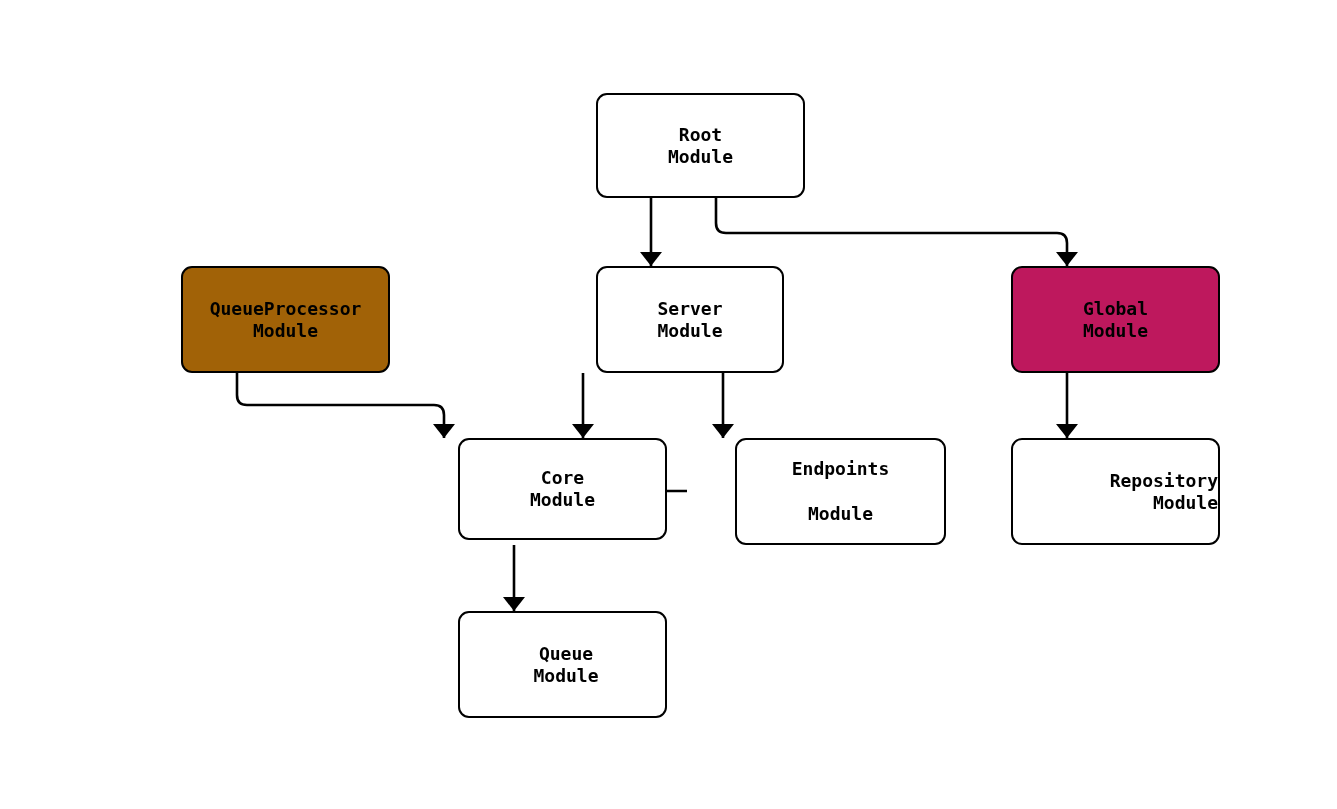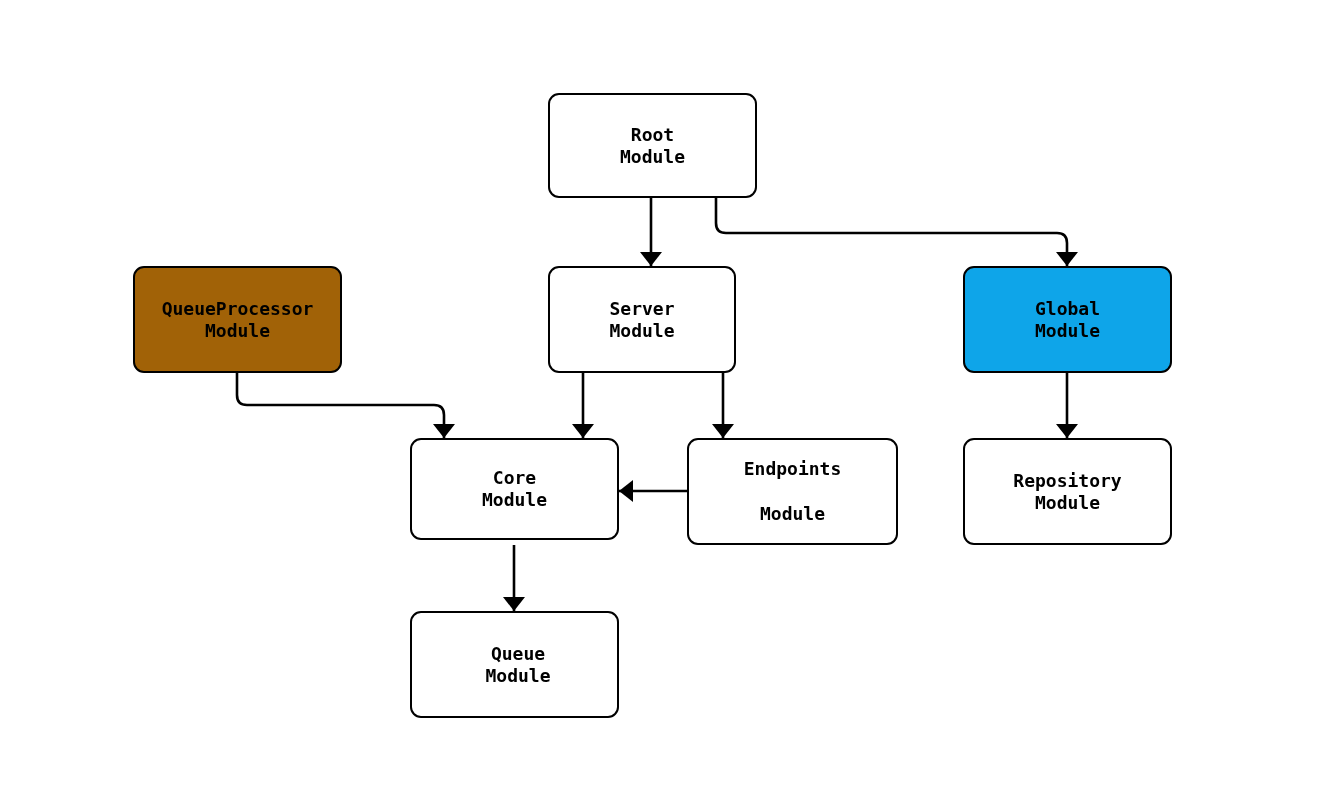--- a/index.html
+++ b/index.html
@@ -32,20 +32,21 @@
     display: flex;
     flex-direction: column;
     align-items: center;
     justify-content: center;
     text-align: center;
     color: #000000;
     font-weight: bold;
     font-size: 18px;
     line-height: 22px;
     white-space: nowrap;
+    margin-left: 48px;
   }
 </style>
 </head>
 <body>
 
 <div class="canvas">
 
   <svg id="edges-svg" class="edges-layer" xmlns="http://www.w3.org/2000/svg" viewBox="0 0 1337 809">
     <defs>
       <marker id="arrowhead" markerUnits="userSpaceOnUse" markerWidth="16" markerHeight="24" refX="14" refY="11" orient="auto">
@@ -70,36 +71,36 @@
   <div class="node" style="left: 133px; top: 266px; width: 209px; height: 107px; background: #a16207; border-color: rgb(0, 0, 0); color: rgb(0, 0, 0);">
     <span>QueueProcessor</span>
     <span>Module</span>
   </div>
 
   <div class="node" style="left: 548px; top: 266px; width: 188px; height: 107px; background: rgb(255, 255, 255); border-color: rgb(0, 0, 0); color: rgb(0, 0, 0);">
     <span>Server</span>
     <span>Module</span>
   </div>
 
-  <div class="node" style="left: 963px; top: 266px; width: 209px; height: 107px; background: #0ea5e9; border-color: rgb(0, 0, 0); color: rgb(0, 0, 0);">
+  <div class="node" style="left: 963px; top: 266px; width: 209px; height: 107px; background: #be185d; border-color: rgb(0, 0, 0); color: rgb(0, 0, 0);">
     <span>Global</span>
     <span>Module</span>
   </div>
 
   <div class="node" style="left: 410px; top: 438px; width: 209px; height: 102px; background: rgb(255, 255, 255); border-color: rgb(0, 0, 0); color: rgb(0, 0, 0);">
     <span>Core</span>
     <span>Module</span>
   </div>
 
   <div class="node" style="left: 687px; top: 438px; width: 211px; height: 107px; background: rgb(255, 255, 255); border-color: rgb(0, 0, 0); color: rgb(0, 0, 0); gap: 23px;">
     <span>Endpoints</span>
     <span>Module</span>
   </div>
 
-  <div class="node" style="left: 963px; top: 438px; width: 209px; height: 107px; background: rgb(255, 255, 255); border-color: rgb(0, 0, 0); color: rgb(0, 0, 0);">
+  <div class="node" style="left: 963px; top: 438px; width: 209px; height: 107px; background: rgb(255, 255, 255); border-color: rgb(0, 0, 0); color: rgb(0, 0, 0); align-items: flex-end;">
     <span>Repository</span>
     <span>Module</span>
   </div>
 
   <div class="node" style="left: 410px; top: 611px; width: 209px; height: 107px; background: rgb(255, 255, 255); border-color: rgb(0, 0, 0); color: rgb(0, 0, 0); padding-left: 7px;">
     <span>Queue</span>
     <span>Module</span>
   </div>
 
 </div>

